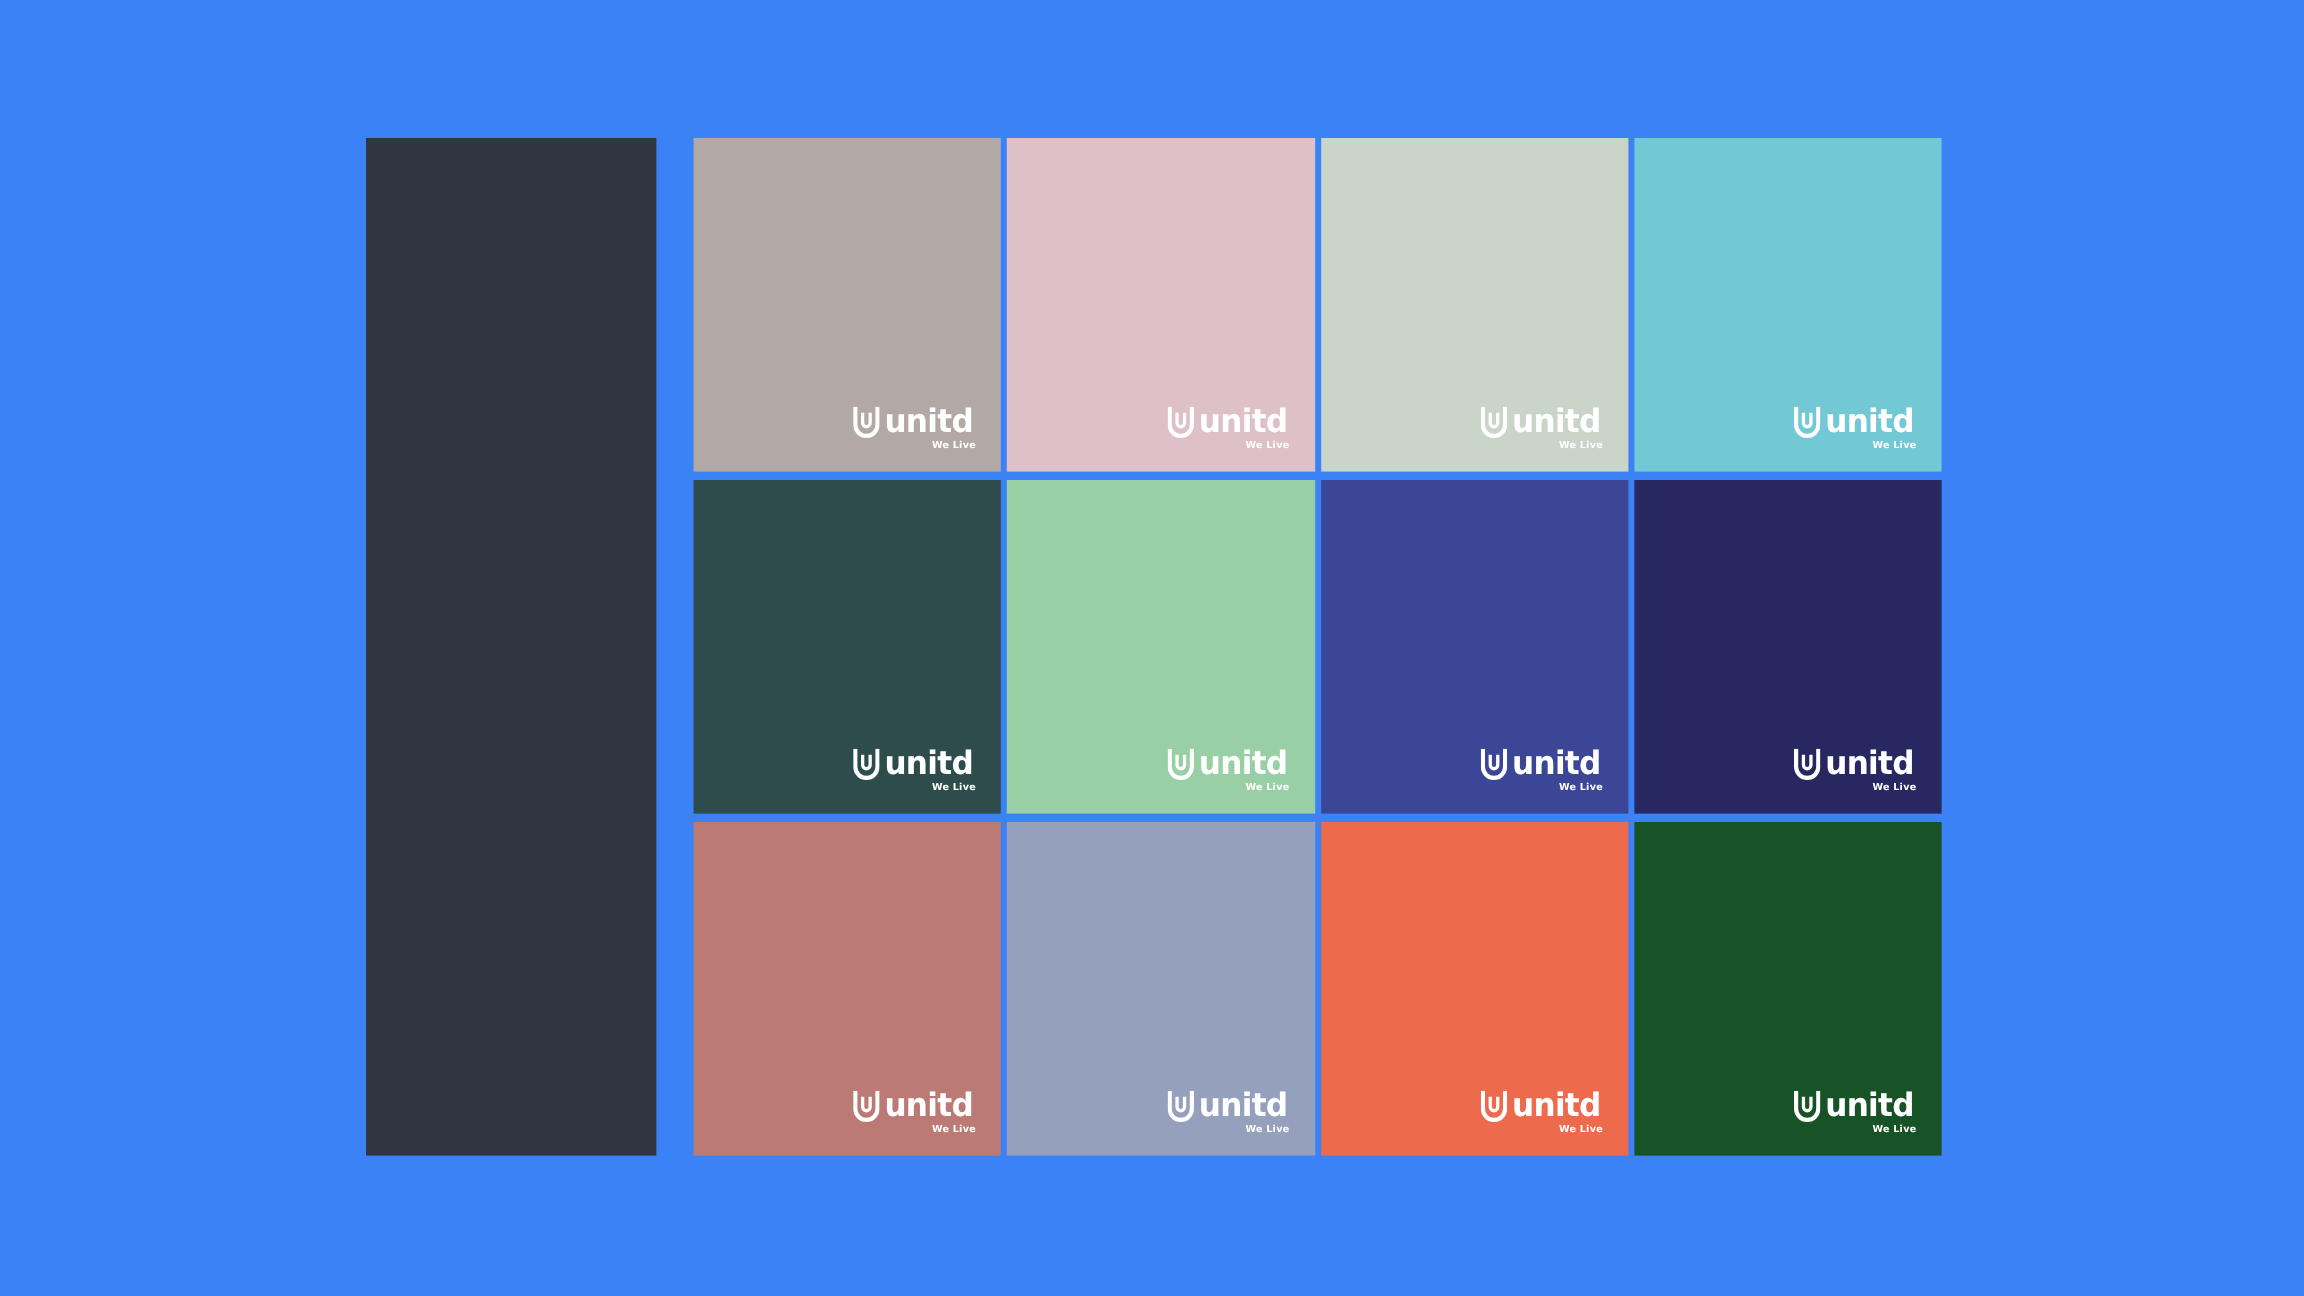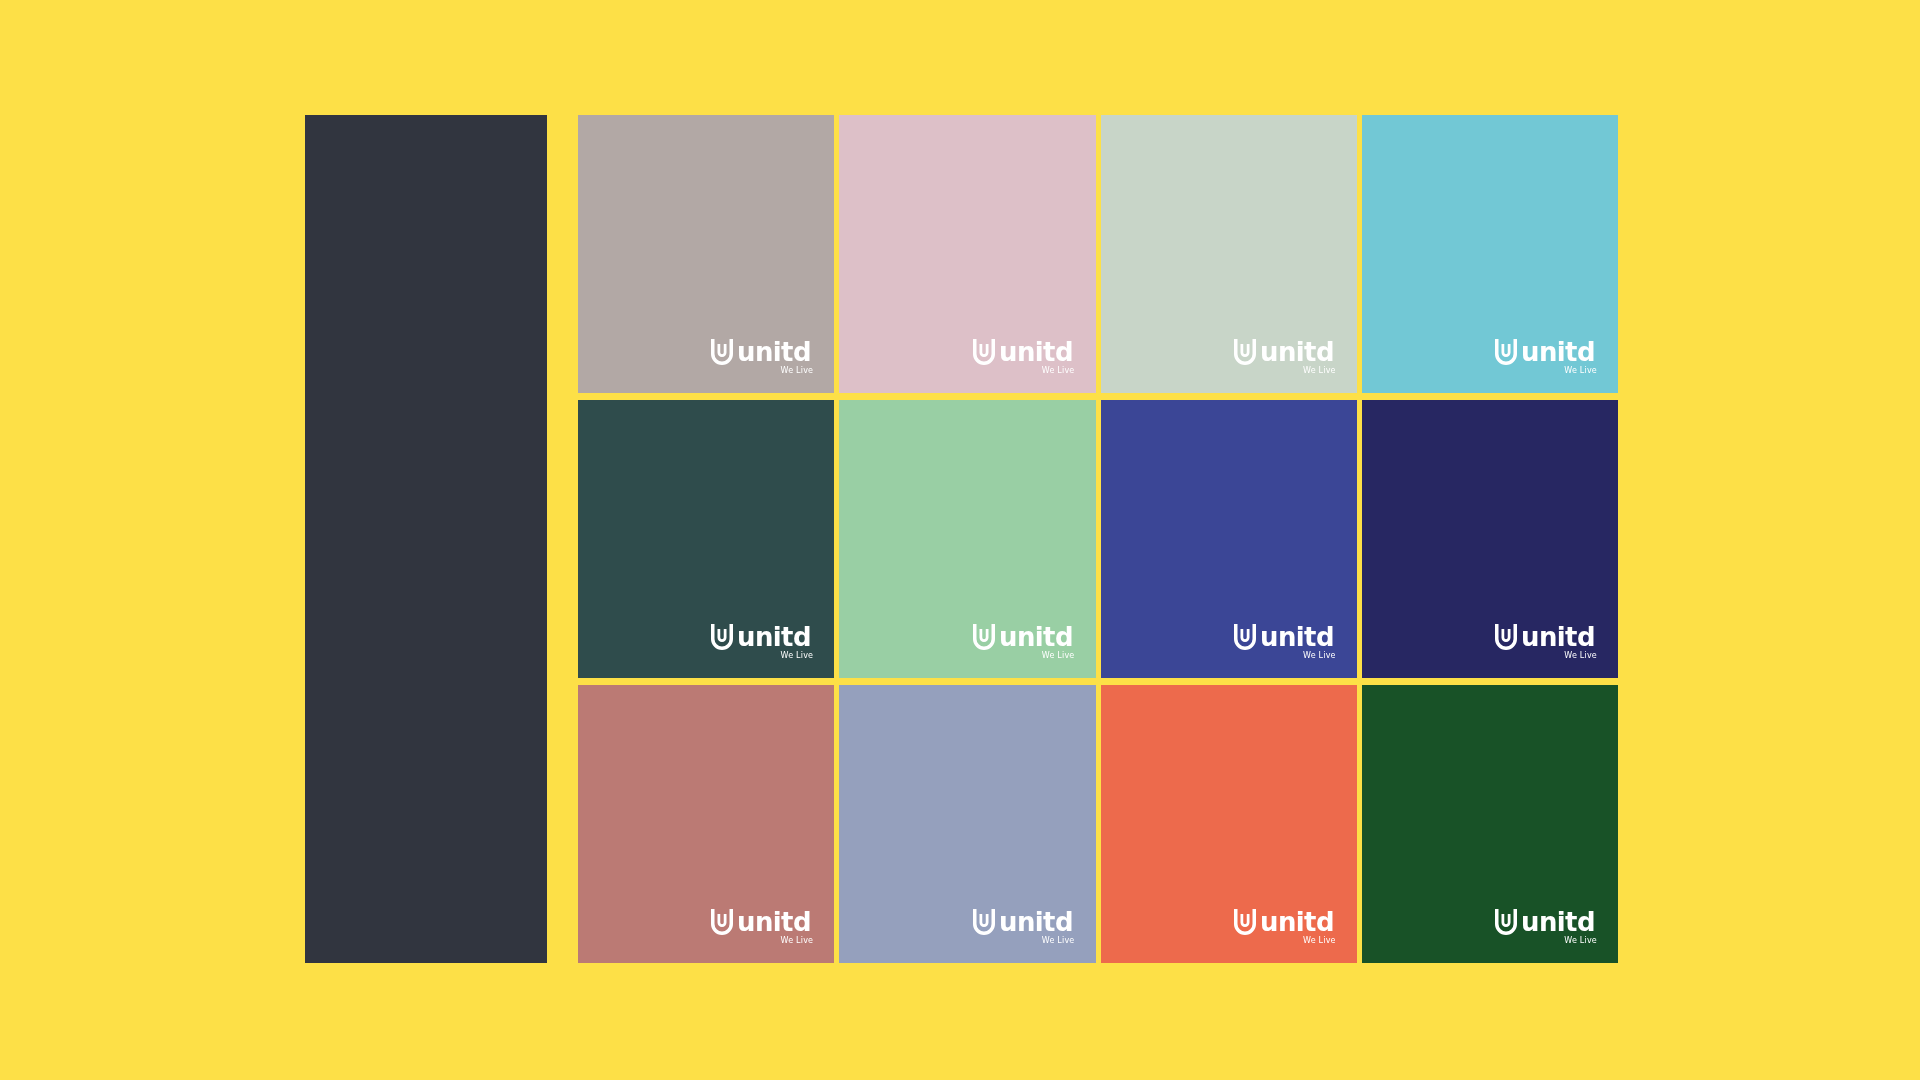--- a/index.html
+++ b/index.html
@@ -10,21 +10,21 @@
     height:1080px;
     background:#ffffff;
     font-family:"Liberation Sans", sans-serif;
     overflow:hidden;
   }
 
   #stage {
     position:relative;
     width:1920px;
     height:1080px;
-    background:#fde047;
+    background:#3b82f6;
   }
 
   
   #dark-panel {
     position:absolute;
     left:305px;
     top:115px;
     width:242px;
     height:848px;
     background:#31353f;
@@ -83,21 +83,21 @@
     letter-spacing:-0.6px;
     font-family:"DejaVu Sans", sans-serif;
     line-height:0.92;
     transform:scaleX(0.96);
     transform-origin:left center;
   }
 
   .logo-tagline {
     color:#ffffff;
     font-size:8px;
-    font-weight:400;
+    font-weight:700;
     letter-spacing:0.2px;
     margin-top:2px;
     margin-right:1px;
     font-family:"DejaVu Sans", sans-serif;
     text-align:center;
   }
 </style>
 </head>
 <body style="background: rgb(255, 255, 255);">
 

